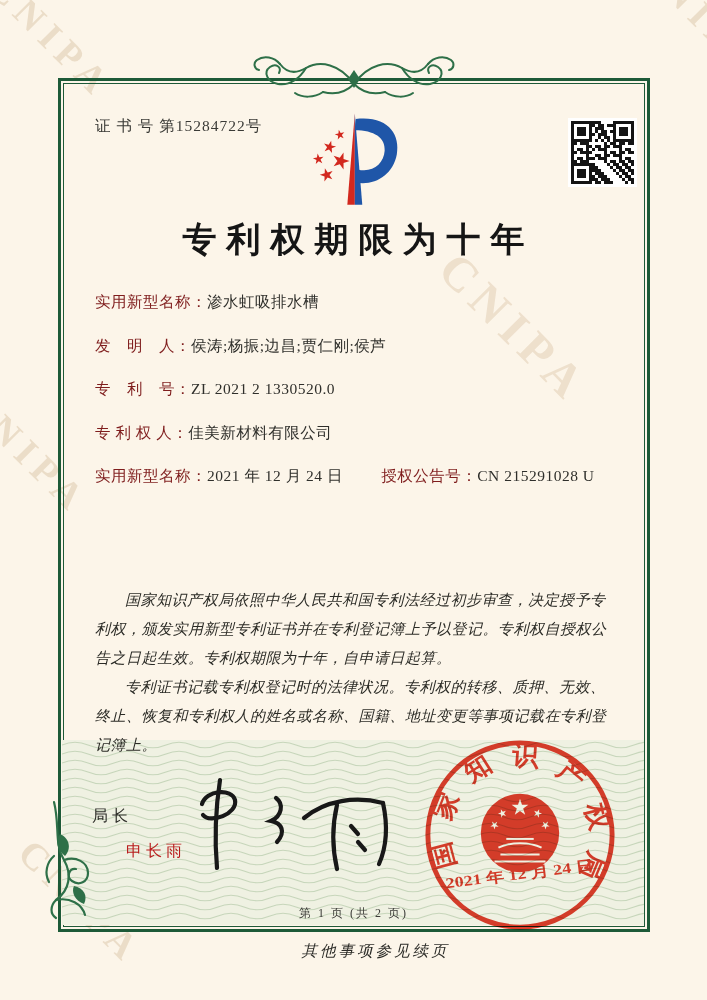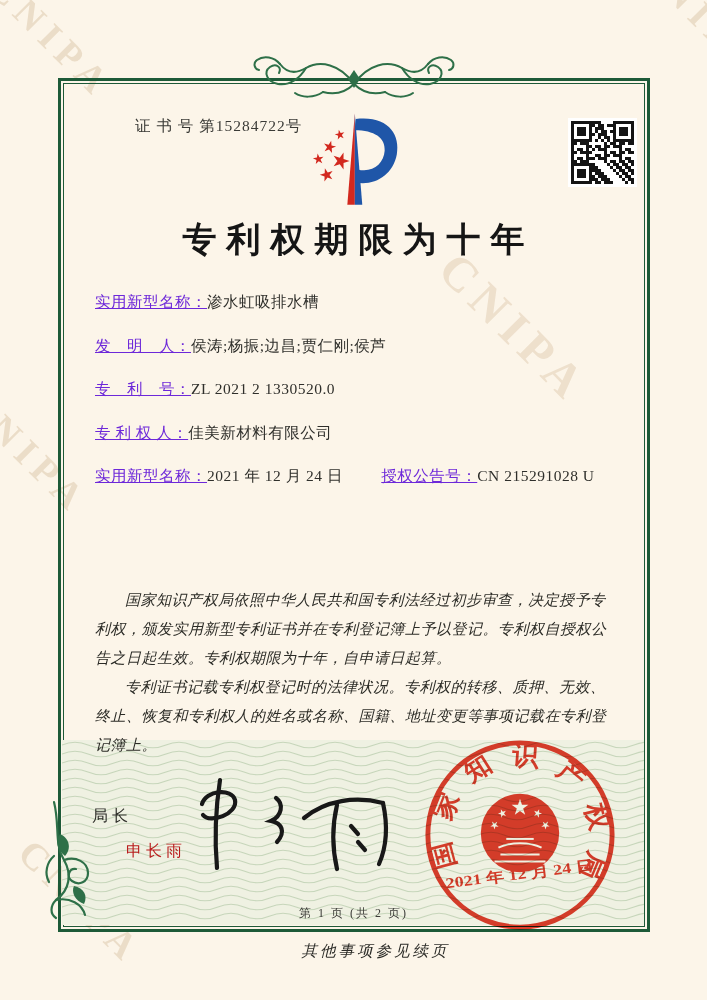--- a/index.html
+++ b/index.html
@@ -19,38 +19,38 @@
   .frame {
     position:absolute; left:58px; top:78px; width:586px; height:848px;
     border:3px solid #1d5a38; z-index:1;
   }
   .frame-inner { position:absolute; inset:2px; border:1px solid #1d5a38; }
   .ornament-top { position:absolute; left:248px; top:50px; width:212px; height:56px; z-index:3; }
   .ornament-corner { position:absolute; left:40px; top:798px; width:92px; height:122px; z-index:4; }
   
   .cert-no {
     position:absolute; left:95px; top:116px; z-index:2;
-    font-size:15.5px; letter-spacing:1px; color:#3a3a36;margin-left:40px;
+    font-size:15.5px; letter-spacing:1px; color:#3a3a36;
   }
   .logo { position:absolute; left:296px; top:108px; width:112px; height:106px; z-index:2; }
   .qr {
     position:absolute; left:568px; top:118px; z-index:2;
     background:#ffffff; padding:3px;
     display:grid; grid-template-columns:repeat(21,3px); grid-auto-rows:3px;
   }
   .qr span.d { background:#141414; }
   .title {
     position:absolute; left:0; right:0; top:217px; z-index:2;
     text-align:center; font-size:34px; font-weight:bold; letter-spacing:10px;
     text-indent:10px; color:#151515;
   }
   
   .fields { position:absolute; left:95px; top:292px; width:520px; z-index:2; }
   .field-row { height:43.5px; font-size:15.5px; color:#2f2f2b; letter-spacing:0.5px; }
-  .field-row .lbl { color:#6d28d9;text-decoration:underline; }
+  .field-row .lbl { color:#7f1d1d; }
   .field-row .second { margin-left:34px; }
   
   .body-text {
     position:absolute; left:95px; top:586px; width:524px; z-index:2;
     font-size:15px; line-height:29px; color:#2b2b26; font-style:italic;
   }
   .body-text p { margin:0; text-indent:2em; letter-spacing:0.5px; }
   
   .waves { position:absolute; left:62px; top:740px; width:582px; height:185px; z-index:1; }
   

